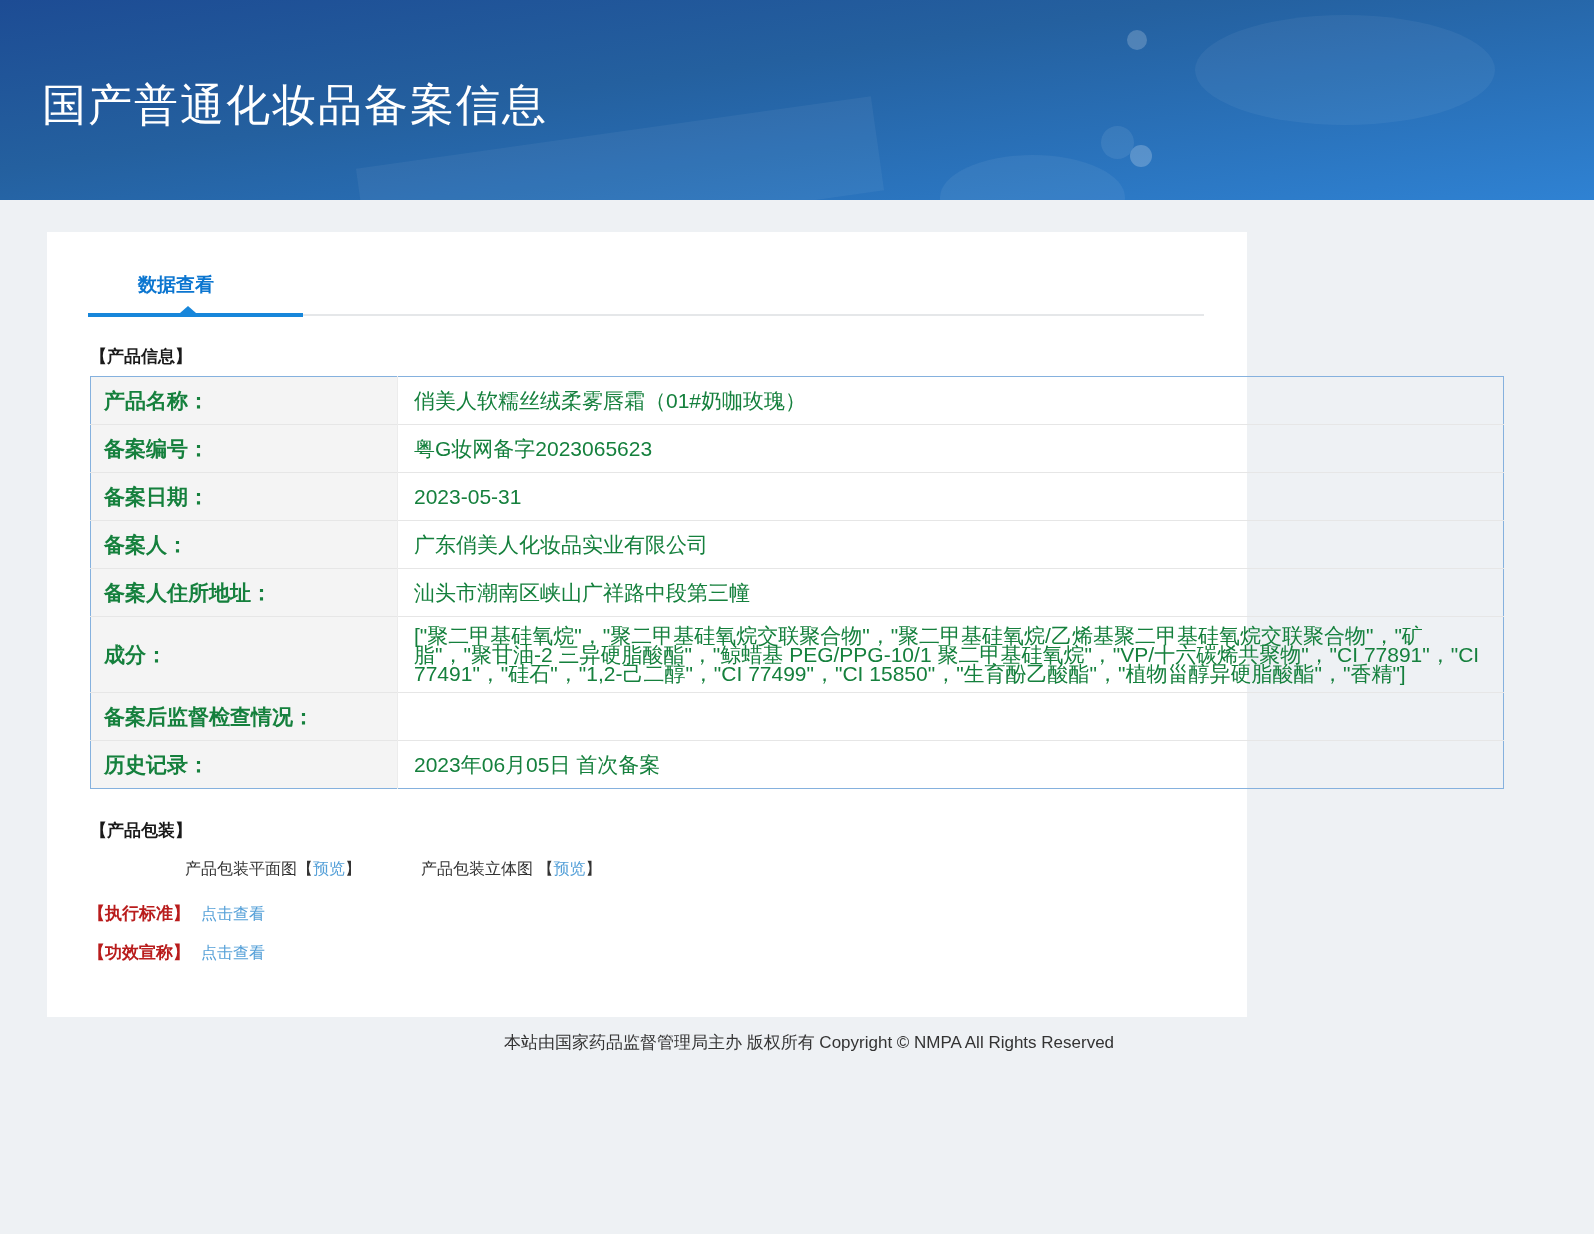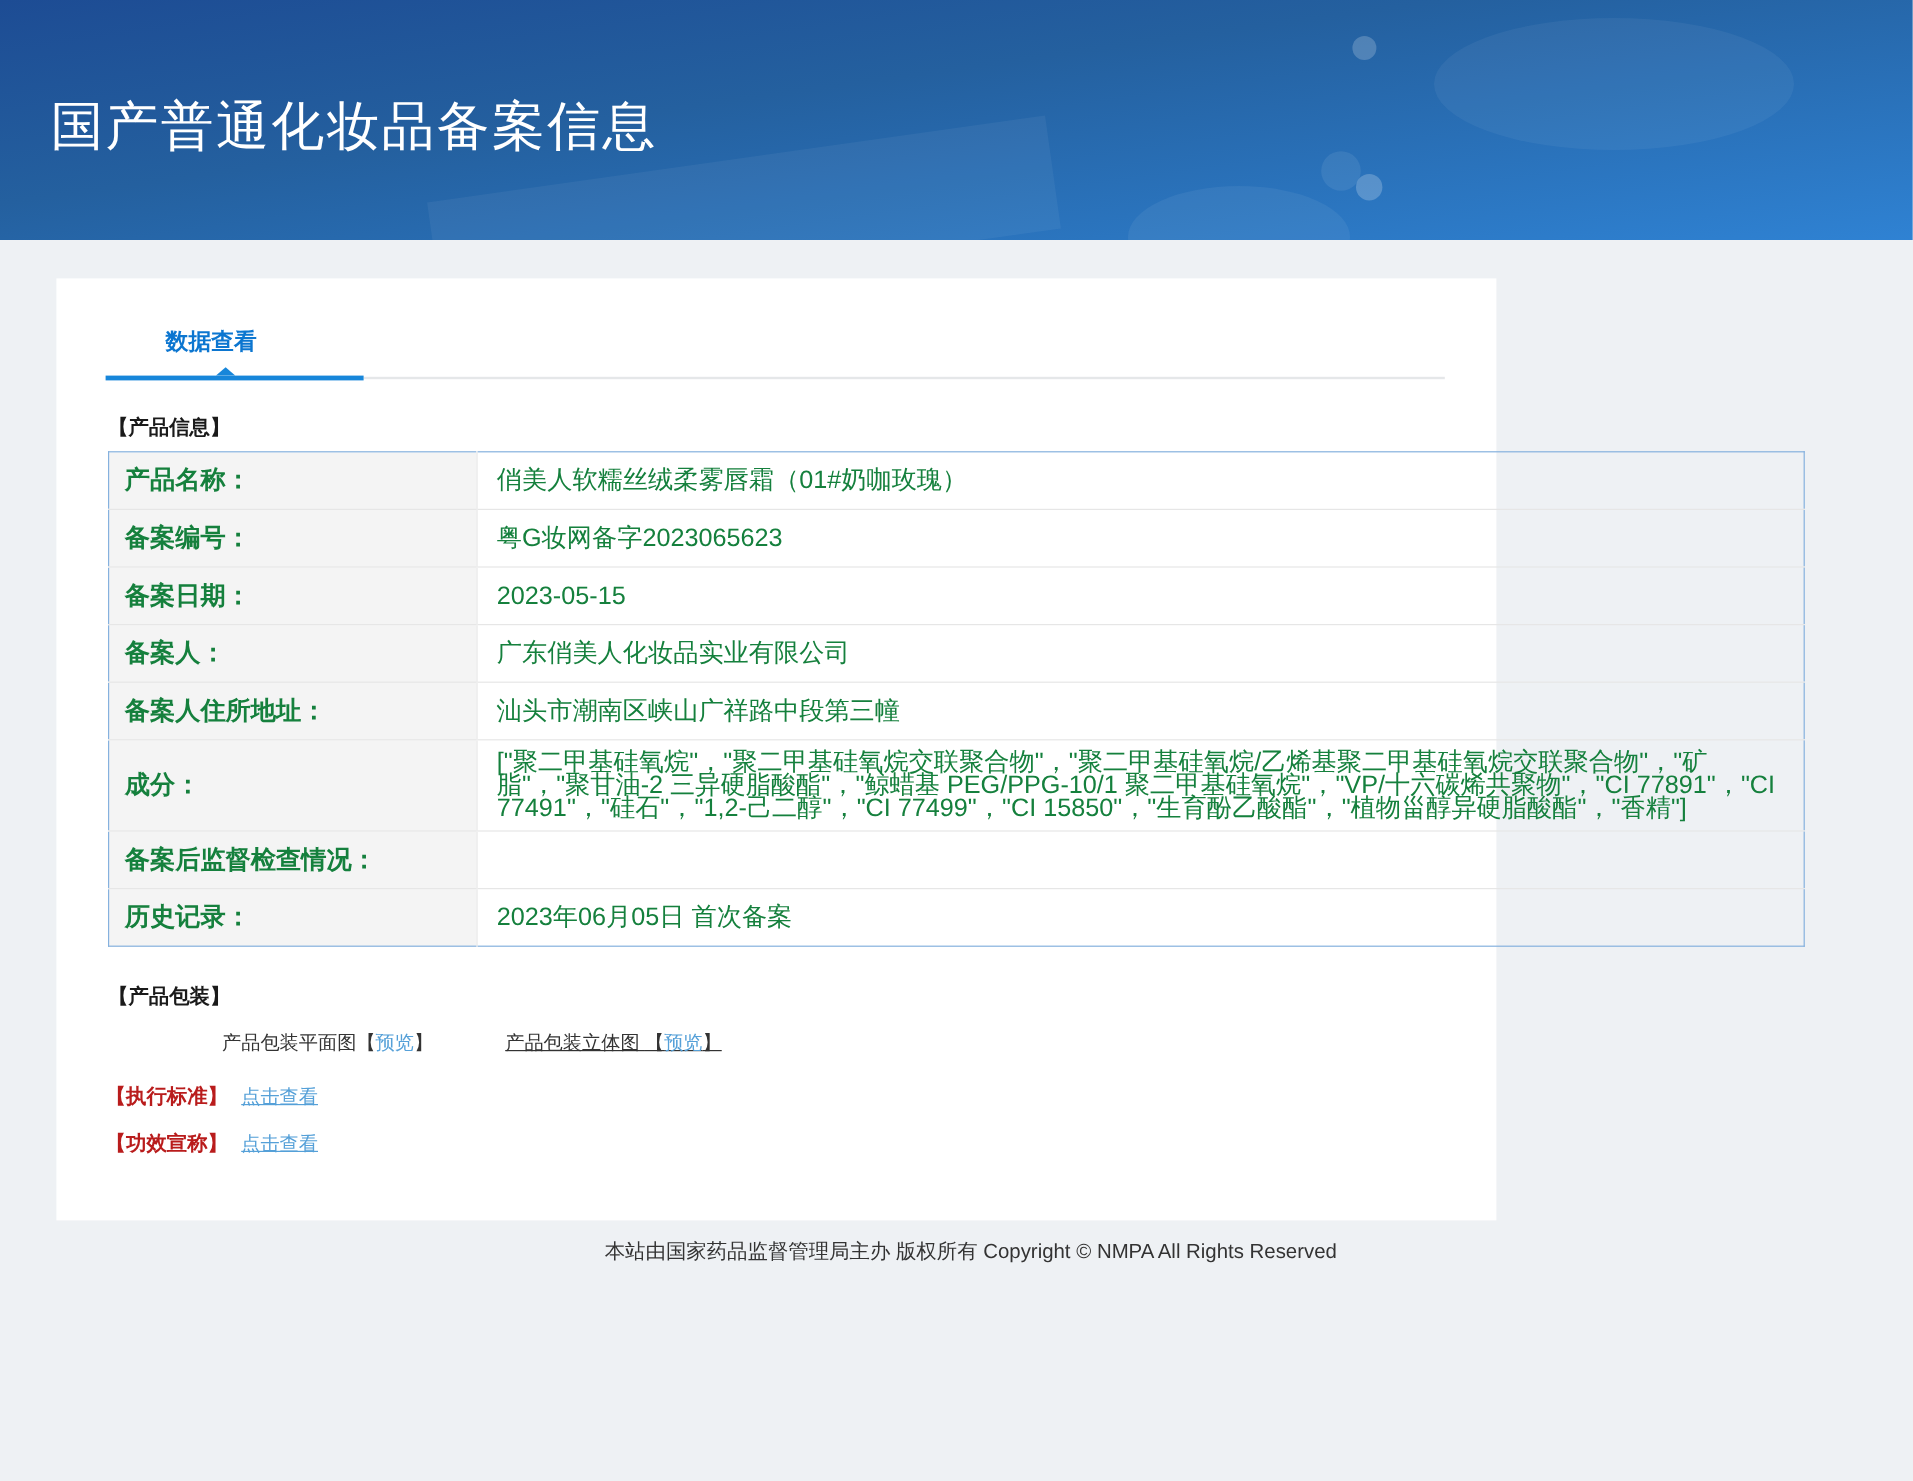--- a/index.html
+++ b/index.html
@@ -84,26 +84,26 @@
     width: 307px;
     background: #f4f4f4;
     font-weight: bold;
     padding: 9px 12px 9px 13px;
     border-right: 1px solid #ececec;
   }
   td.val { padding: 9px 16px; }
   table.info tr + tr td { border-top: 1px solid #e6e6e6; }
 
   .pkg-row { margin: 17px 0 0 138px; font-size: 16px; color: #333333; }
-  .pkg-item-second { margin-left: 60px; text-decoration: underline; }
+  .pkg-item-second { margin-left: 60px; }
   .lnk { color: #55a0d8; text-decoration: none; cursor: pointer; }
   .line-row { margin: 22px 0 0 41px; font-size: 17px; }
   .line-row-eff { margin-top: 16px; }
   .row-lbl { font-weight: bold; color: #b91c1c; font-family: Liberation Serif, serif; }
-  .line-row .lnk { margin-left: 11px; font-size: 16px; text-decoration: underline; }
+  .line-row .lnk { margin-left: 11px; font-size: 16px; }
 
   .page-footer {
     margin-top: 14px;
     text-align: center;
     font-size: 17px;
     color: #333333;
     padding-bottom: 60px;
     padding-left: 24px;
   }
 </style>
@@ -139,21 +139,21 @@
       <tr>
         <td class="lbl">产品名称：</td>
         <td class="val">俏美人软糯丝绒柔雾唇霜（01#奶咖玫瑰）</td>
       </tr>
       <tr>
         <td class="lbl">备案编号：</td>
         <td class="val">粤G妆网备字2023065623</td>
       </tr>
       <tr>
         <td class="lbl">备案日期：</td>
-        <td class="val">2023-05-15</td>
+        <td class="val">2023-05-31</td>
       </tr>
       <tr>
         <td class="lbl">备案人：</td>
         <td class="val">广东俏美人化妆品实业有限公司</td>
       </tr>
       <tr>
         <td class="lbl">备案人住所地址：</td>
         <td class="val">汕头市潮南区峡山广祥路中段第三幢</td>
       </tr>
       <tr>

